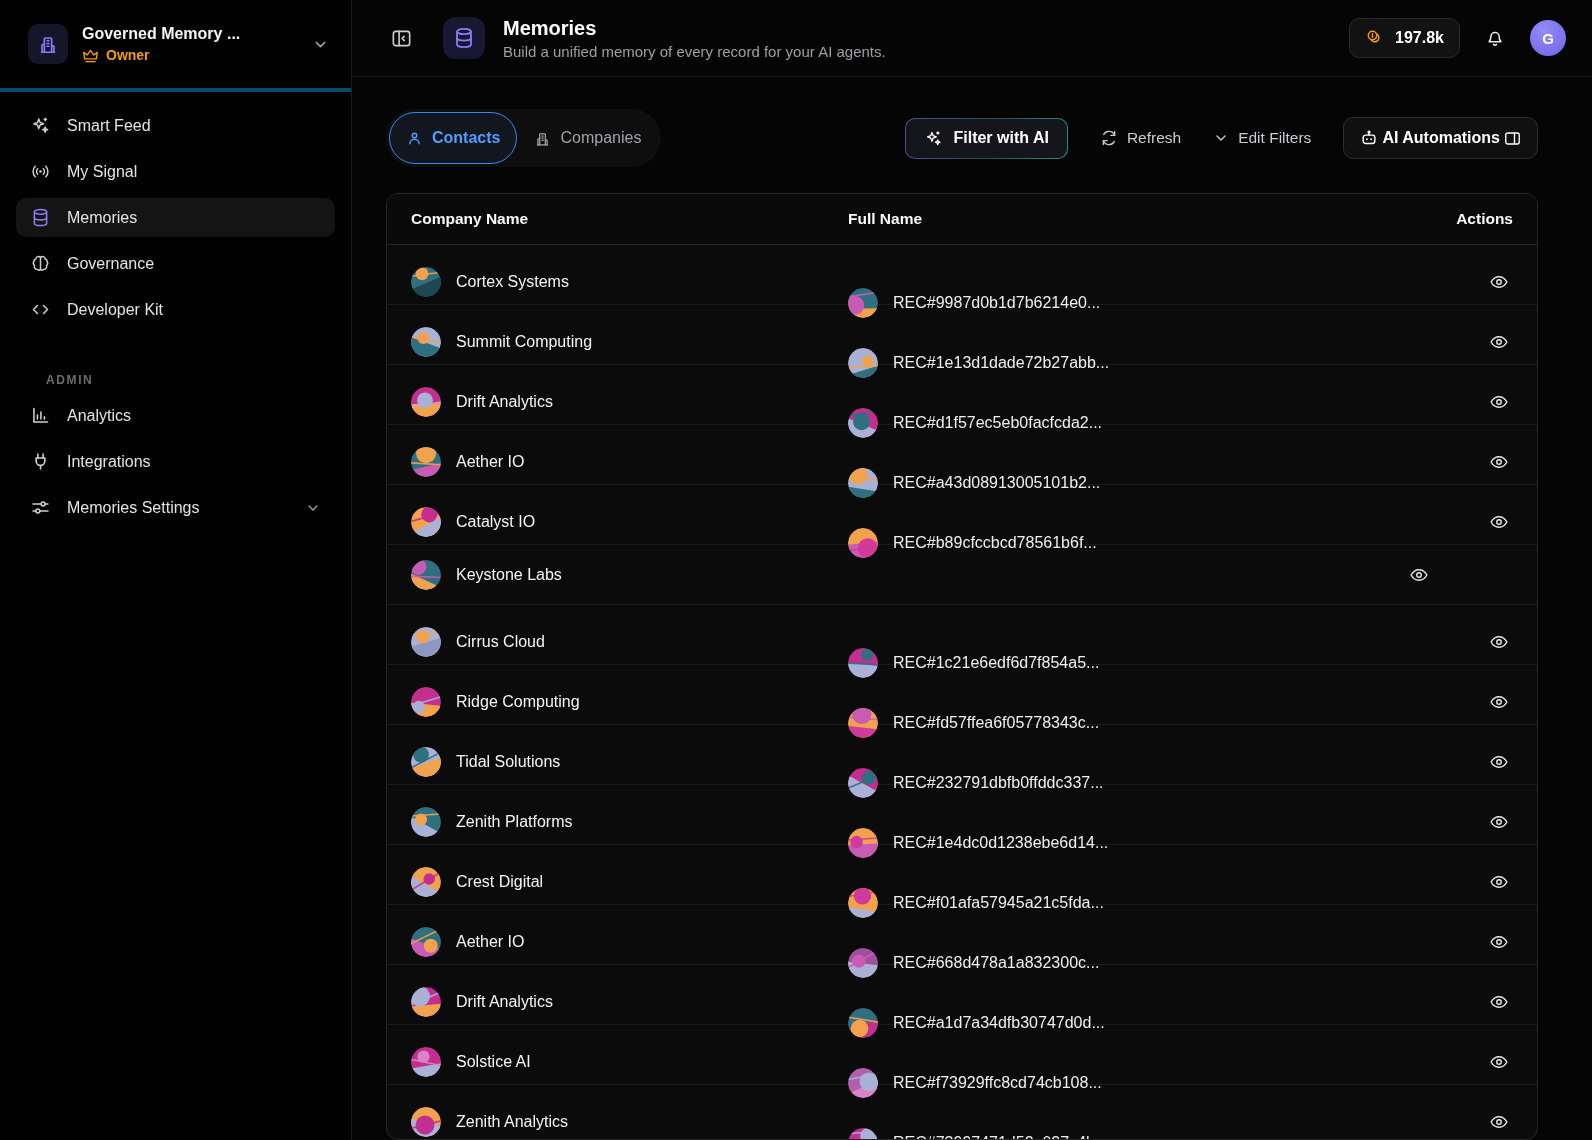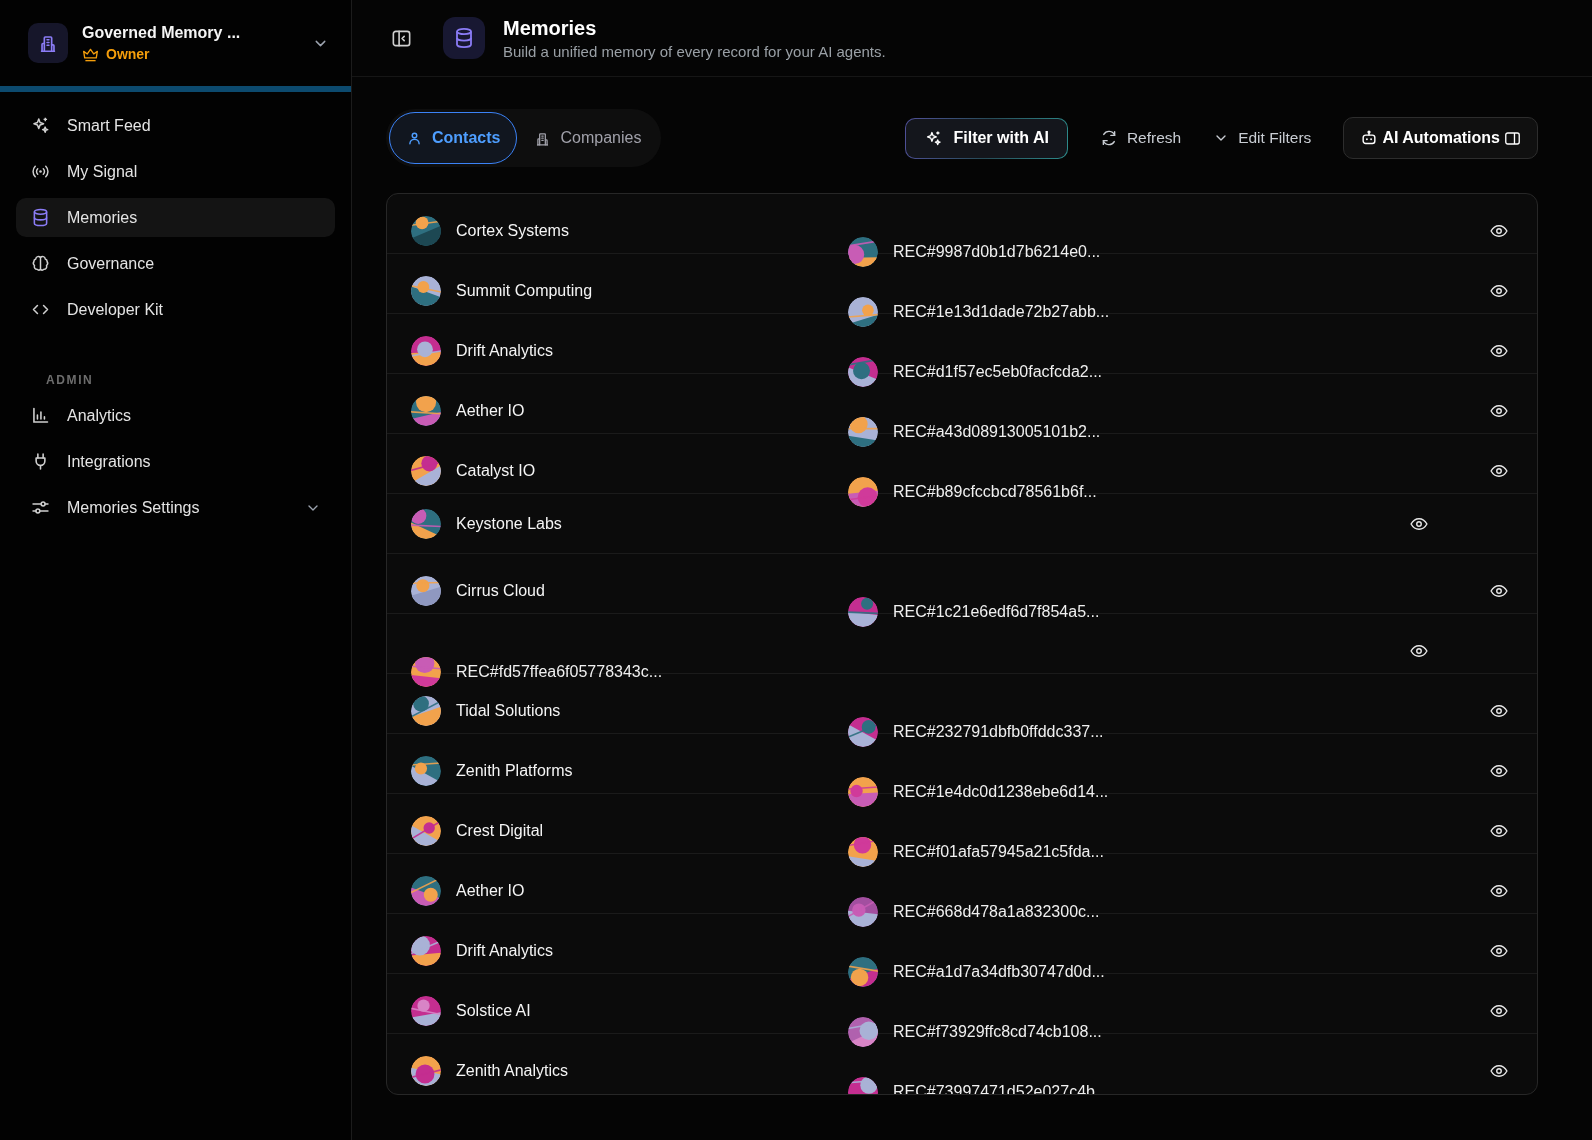--- a/index.html
+++ b/index.html
@@ -6,21 +6,21 @@
   html,body { width:1592px; height:1140px; overflow:hidden; }
   body {
     background:#050505; color:#fff;
     font-family:"Liberation Sans", sans-serif;
     display:flex;
   }
   svg { display:block; }
 
   
   .sidebar { width:352px; flex-shrink:0; background:#020202; border-right:1px solid #1c1c1c; display:flex; flex-direction:column; }
-  .org-header { height:92px; display:flex; align-items:center; gap:14px; padding:0 22px 0 28px; border-bottom:6px solid #0c4a6e; cursor:pointer; }
+  .org-header { height:92px; display:flex; align-items:center; gap:14px; padding:0 22px 0 28px; border-bottom:4px solid #0c4a6e; cursor:pointer; }
   .org-logo { width:40px; height:40px; border-radius:10px; background:#16162a; color:#8b7cf6; display:flex; align-items:center; justify-content:center; flex-shrink:0; }
   .org-name { font-size:16px; font-weight:700; color:#f5f5f5; white-space:nowrap; }
   .org-role { display:flex; align-items:center; gap:7px; color:#f59e0b; font-size:14px; font-weight:600; margin-top:4px; }
   .org-chevron { margin-left:auto; color:#9ca3af; }
   .nav { padding:14px 16px 0; display:flex; flex-direction:column; gap:7px; }
   .nav-item { display:flex; align-items:center; gap:16px; padding:9px 14px; border-radius:10px; font-size:16px; color:#e4e4e4; cursor:pointer; }
   .nav-item .nicon { width:21px; height:21px; color:#cfcfcf; flex-shrink:0; }
   .nav-item.active { background:#141414; }
   .nav-item.active .nicon { color:#8b7cf6; }
   .nav-item .chev { margin-left:auto; color:#9ca3af; }
@@ -201,20 +201,39 @@
       <svg width="24" height="24" viewBox="0 0 24 24" fill="none" stroke="currentColor" stroke-width="1.8">
           <ellipse cx="12" cy="5.5" rx="7" ry="2.7"></ellipse>
           <path d="M5 5.5V12c0 1.5 3.1 2.7 7 2.7s7-1.2 7-2.7V5.5"></path>
           <path d="M5 12v6.5c0 1.5 3.1 2.7 7 2.7s7-1.2 7-2.7V12"></path>
         </svg>
     </span>
     <div class="title-block">
       <div class="page-title">Memories</div>
       <div class="page-subtitle">Build a unified memory of every record for your AI agents.</div>
     </div>
+    <div class="header-right">
+      <button class="credits-pill">
+        <span class="cicon">
+          <svg width="20" height="20" viewBox="0 0 24 24" fill="none" stroke="currentColor" stroke-width="1.8" stroke-linecap="round">
+              <circle cx="9" cy="9" r="5"></circle>
+              <path d="M9 6.8v4.4"></path>
+              <path d="M14.3 7.4a5 5 0 1 1-6.9 6.9"></path>
+            </svg>
+        </span>
+        <span>197.8k</span>
+      </button>
+      <button class="bell-btn">
+        <svg width="22" height="22" viewBox="0 0 24 24" fill="none" stroke="currentColor" stroke-width="1.7" stroke-linecap="round" stroke-linejoin="round">
+            <path d="M18.4 16H5.6c1.3-1.3 1.9-2.2 1.9-5.4a4.5 4.5 0 0 1 9 0c0 3.2.6 4.1 1.9 5.4z"></path>
+            <path d="M10.4 19a1.8 1.8 0 0 0 3.2 0"></path>
+          </svg>
+      </button>
+      <div class="user-avatar">G</div>
+    </div>
   </header>
 
   <div class="toolbar">
     <div class="tab-group">
       <button class="tab active">
         <span>
           <svg width="17" height="17" viewBox="0 0 24 24" fill="none" stroke="currentColor" stroke-width="2" stroke-linecap="round">
               <circle cx="12" cy="7.8" r="3.2"></circle>
               <path d="M5.5 19.5a6.5 6.5 0 0 1 13 0"></path>
             </svg>
@@ -278,20 +297,25 @@
           <svg width="19" height="19" viewBox="0 0 24 24" fill="none" stroke="currentColor" stroke-width="1.7">
               <rect x="3.5" y="5" width="17" height="14" rx="2.5"></rect>
               <path d="M14.5 5v14"></path>
             </svg>
         </span>
       </button>
     </div>
   </div>
 
   <div class="table-wrap">
+    <div class="thead">
+      <div>Company Name</div>
+      <div>Full Name</div>
+      <div class="th-actions">Actions</div>
+    </div>
     <div id="table-body">
   <div class="trow">
     <div class="cell-company">
       <span class="row-avatar">
               <svg viewBox="0 0 32 32">
                 <defs>
                   <clipPath id="ca0">
                     <circle cx="16" cy="16" r="16"></circle>
                   </clipPath>
                 </defs>
@@ -591,20 +615,38 @@
       <button class="eye-btn">
         <svg width="20" height="20" viewBox="0 0 24 24" fill="none" stroke="currentColor" stroke-width="1.7" stroke-linecap="round" stroke-linejoin="round">
                 <path d="M2.5 12S6 5.7 12 5.7 21.5 12 21.5 12 18 18.3 12 18.3 2.5 12 2.5 12z"></path>
                 <circle cx="12" cy="12" r="2.7"></circle>
               </svg>
       </button>
     </div>
   </div>
 
   <div class="trow">
+    <div class="cell-company">
+      <span class="row-avatar">
+              <svg viewBox="0 0 32 32">
+                <defs>
+                  <clipPath id="ca7">
+                    <circle cx="16" cy="16" r="16"></circle>
+                  </clipPath>
+                </defs>
+                <g clip-path="url(#ca7)">
+                  <rect width="32" height="32" fill="#c42e90"></rect>
+                  <rect x="-8" y="18.417815023451112" width="48" height="22" fill="#f2a24c" transform="rotate(6 16 16)"></rect>
+                  <circle cx="8.276929719644613" cy="21.33886034956231" r="6.593543245869341" fill="#a9b2d6"></circle>
+                  <line x1="-4" y1="21.170370654024737" x2="36" y2="9.367166394549713" stroke="#a9b2d6" stroke-width="1.7" opacity="0.9"></line>
+                </g>
+              </svg>
+            </span>
+      <span class="cname">Ridge Computing</span>
+    </div>
     <div class="cell-record">
       <span class="row-avatar">
               <svg viewBox="0 0 32 32">
                 <defs>
                   <clipPath id="cb7">
                     <circle cx="16" cy="16" r="16"></circle>
                   </clipPath>
                 </defs>
                 <g clip-path="url(#cb7)">
                   <rect width="32" height="32" fill="#f2a24c"></rect>

